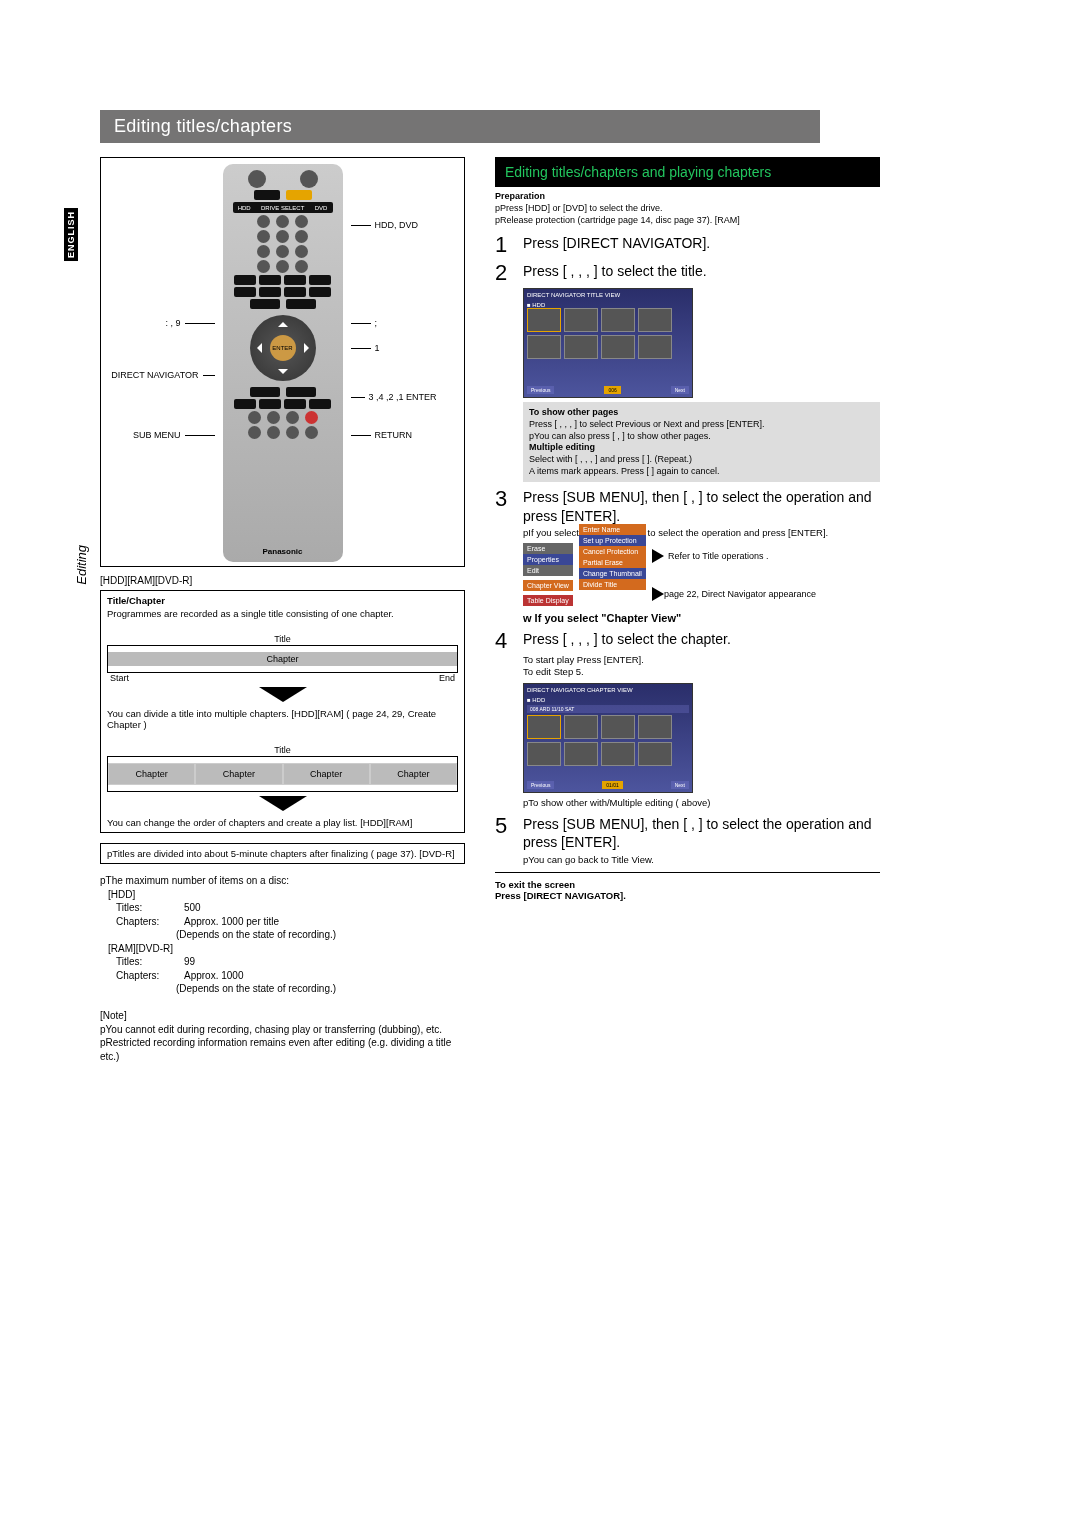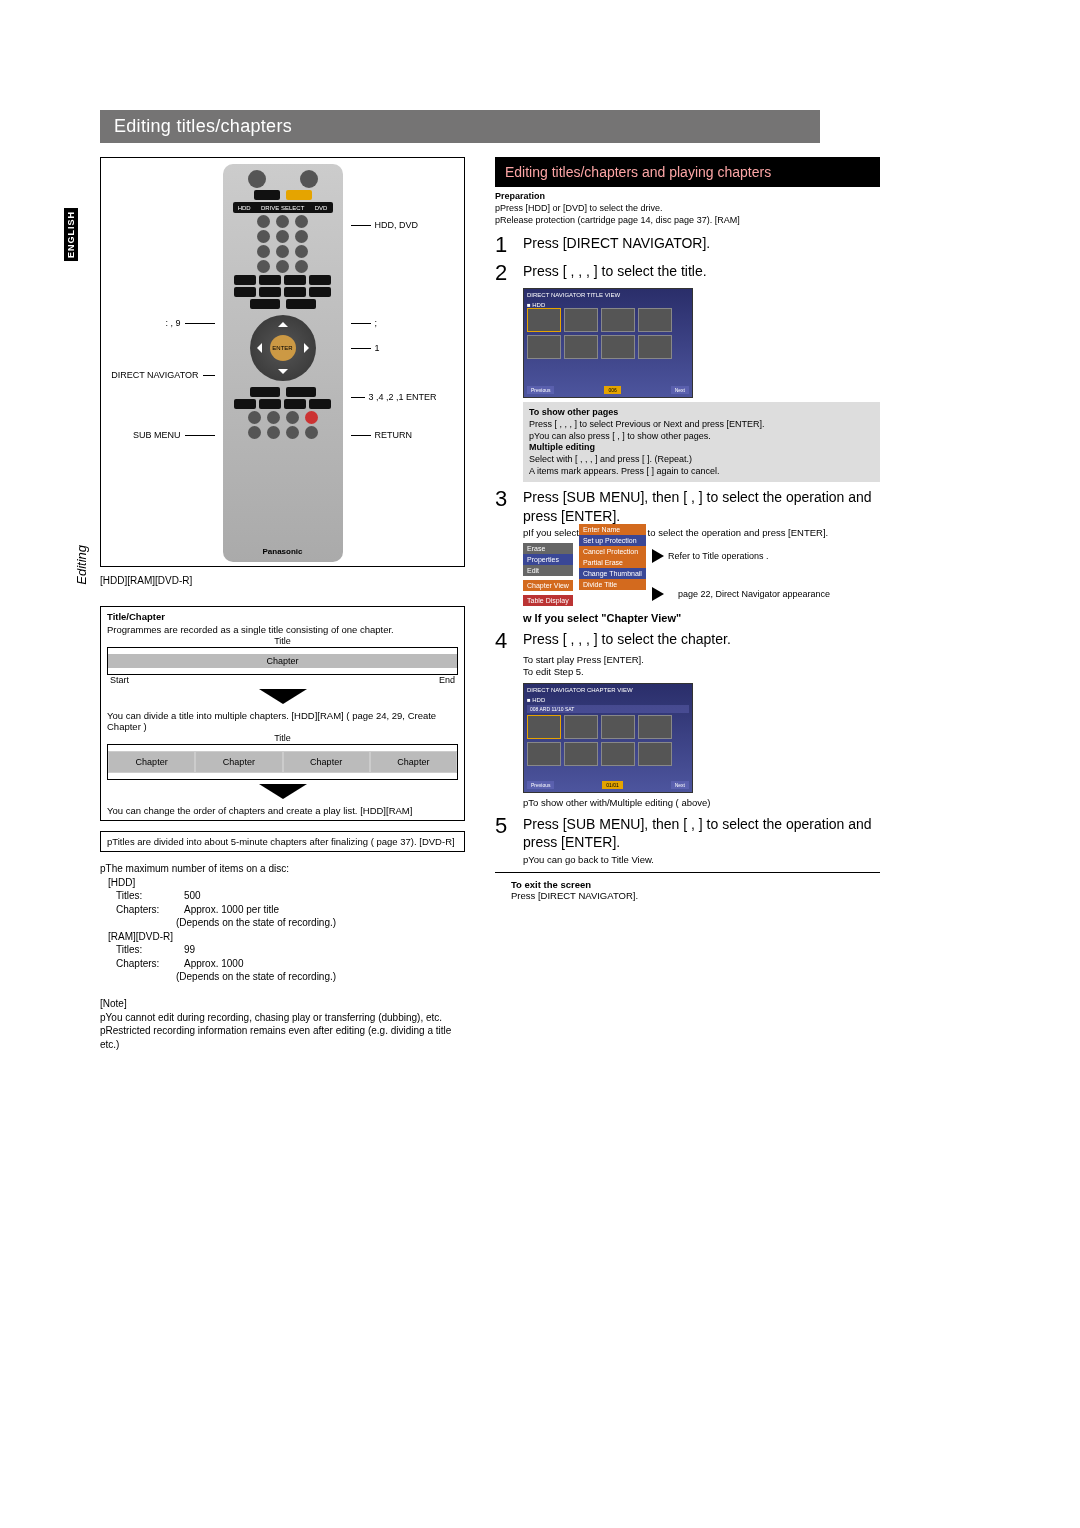--- a/index.html
+++ b/index.html
@@ -31,34 +31,34 @@
   .r-dpad .up{top:2px;left:28px;border-bottom-color:#fff;}
   .r-dpad .dn{bottom:2px;left:28px;border-top-color:#fff;}
   .r-dpad .lf{left:2px;top:28px;border-right-color:#fff;}
   .r-dpad .rt{right:2px;top:28px;border-left-color:#fff;}
   .r-brand{font-size:8px;font-weight:bold;margin-top:auto;}
   .lead{position:absolute;font-size:9px;white-space:nowrap;}
   .lead.left{right:calc(50% + 68px);text-align:right;}
   .lead.right{left:calc(50% + 68px);}
   .lead .line{display:inline-block;border-top:1px solid #000;vertical-align:middle;}
   
-  .hdr-ram{font-size:10px;margin:4px 0 20px;}
+  .hdr-ram{font-size:10px;margin:4px 0 4px;}
   .tc-box{border:1px solid #000;font-size:9.5px;padding:4px 6px;margin-bottom:10px;}
   .tc-title{margin-bottom:2px;}
-  .tc-lab{text-align:center;font-size:9px;padding:1px 0;}
+  .tc-lab{text-align:center;font-size:9px;padding:1px 0;margin-top:14px;}
   .tc-band{background:#bbb;height:14px;display:flex;align-items:center;justify-content:center;font-size:9px;}
   .tc-se{display:flex;justify-content:space-between;font-size:9px;padding:0 3px;}
   .arrow-dn{width:0;height:0;border-left:24px solid transparent;border-right:24px solid transparent;border-top:15px solid #000;margin:4px auto 6px;}
   .tc-grid{display:flex;}
   .tc-grid .cell{flex:1;border:1px solid #ccc;text-align:center;font-size:9px;padding:5px 0;background:#bbb;}
   .note-list{font-size:10px;line-height:1.35;}
   .note-list .row{display:flex;gap:8px;}
   .note-list .k{width:60px;}
   
-  .black-head{background:#000;color:#fca5a5;padding:6px 10px;font-size:14px;line-height:1.3;margin-bottom:4px;}
+  .black-head{background:#000;color:#22c55e;padding:6px 10px;font-size:14px;line-height:1.3;margin-bottom:4px;}
   .prep{font-size:9px;line-height:1.3;margin-bottom:8px;}
   .step{display:flex;gap:10px;margin:6px 0 2px;}
   .step .num{font-size:22px;font-weight:normal;line-height:1;width:18px;}
   .step .txt{font-size:14px;line-height:1.3;flex:1;}
   .substep{font-size:9.5px;margin-left:28px;line-height:1.3;margin-bottom:4px;}
   .navscreen{width:170px;height:110px;background:linear-gradient(#2a2e6a,#4d559e);margin:4px 0 4px 28px;border:1px solid #333;position:relative;color:#fff;font-size:6px;padding:3px;}
   .navscreen .bar{font-size:6px;margin-bottom:4px;}
   .navscreen .thumbs{display:flex;gap:3px;flex-wrap:wrap;}
   .navscreen .th{width:34px;height:24px;background:#555;border:1px solid #888;}
   .navscreen .th.hl{border:1px solid #e5a400;}
@@ -70,21 +70,21 @@
   .menu-col{display:flex;flex-direction:column;gap:0;}
   .menu-item{font-size:7px;color:#fff;padding:2px 4px;white-space:nowrap;}
   .m-orange{background:#d36a1e;}
   .m-blue{background:#3a4796;}
   .m-gray{background:#666;}
   .m-red{background:#b33;}
   .menu-arrow{width:0;height:0;border-top:7px solid transparent;border-bottom:7px solid transparent;border-left:12px solid #000;}
   .menu-note{font-size:9px;}
   .ifsel{font-weight:bold;font-size:11px;margin:6px 0 2px 28px;}
   .hr{border-top:1px solid #000;margin:6px 0;}
-  .exit{font-size:9.5px;margin:4px 16px;}
+  .exit{font-size:9.5px;margin:4px 0;font-weight:bold;}
 </style>
 </head>
 <body>
 
 <div class="page">
   <div class="lang-tab">ENGLISH</div>
   <div class="side-label">Editing</div>
   <div class="pgnum-box">
     <div class="pgnum-top">RQT7664</div>
     <div class="pgnum">28</div>
@@ -324,21 +324,21 @@
           <div class="menu-item m-orange">Cancel Protection</div>
           <div class="menu-item m-orange">Partial Erase</div>
           <div class="menu-item m-blue">Change Thumbnail</div>
           <div class="menu-item m-orange">Divide Title</div>
         </div>
         <div style="display:flex;flex-direction:column;gap:24px;">
           <div style="display:flex;align-items:center;gap:4px;">
               <div class="menu-arrow"></div>
               <span class="menu-note">Refer to  Title operations .</span>
             </div>
-          <div style="display:flex;align-items:center;gap:14px;">
+          <div style="display:flex;align-items:center;gap:0;">
               <div class="menu-arrow"></div>
               <span class="menu-note">page 22, Direct Navigator appearance</span>
             </div>
         </div>
       </div>
 
       <div class="ifsel">w If you select "Chapter View"</div>
 
       <div class="step">
           <div class="num">4</div>

